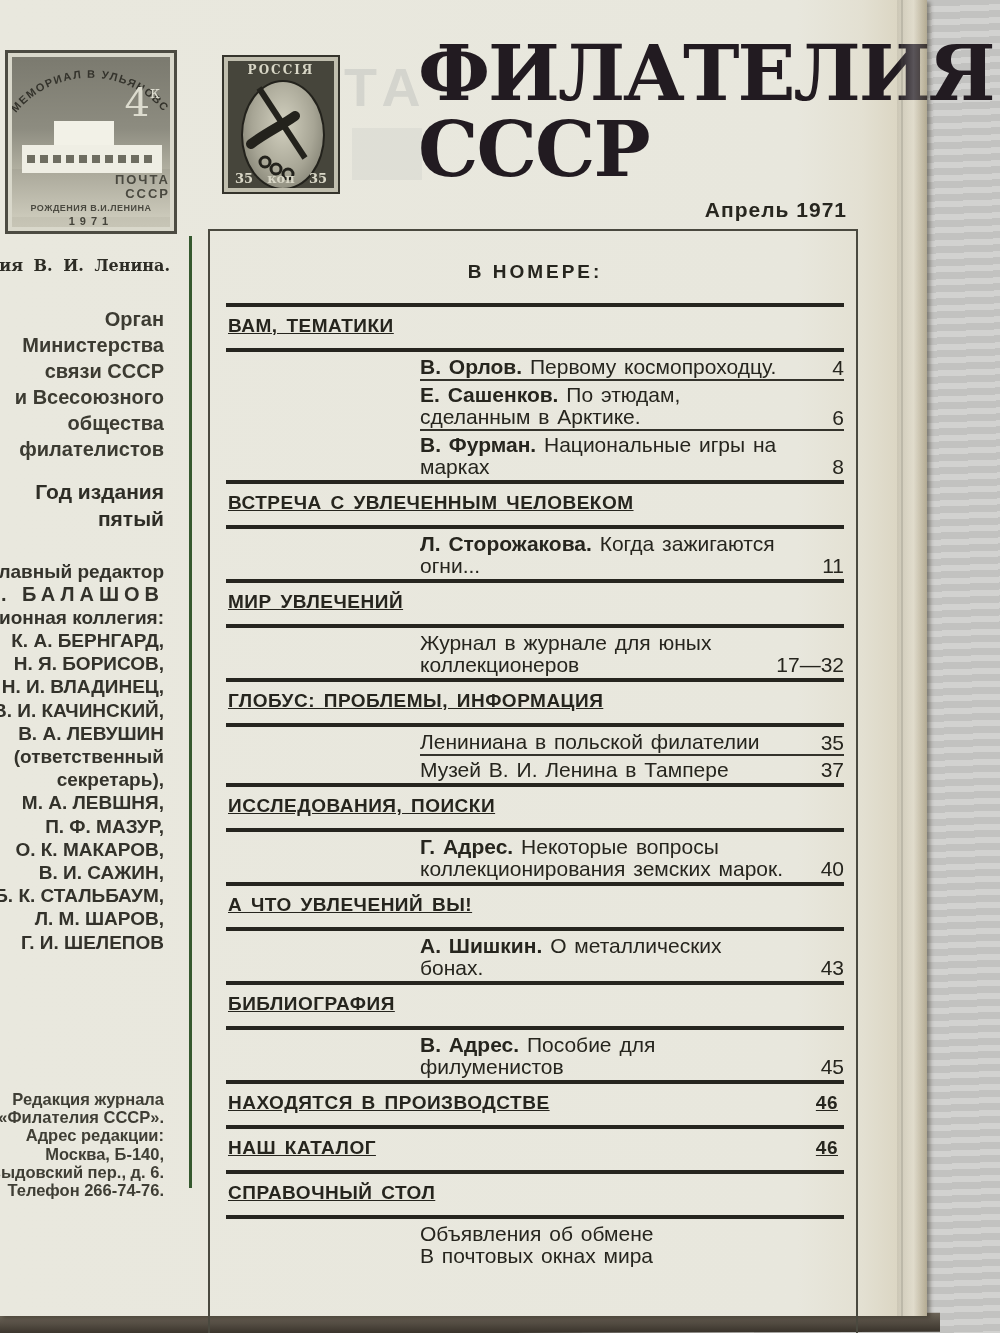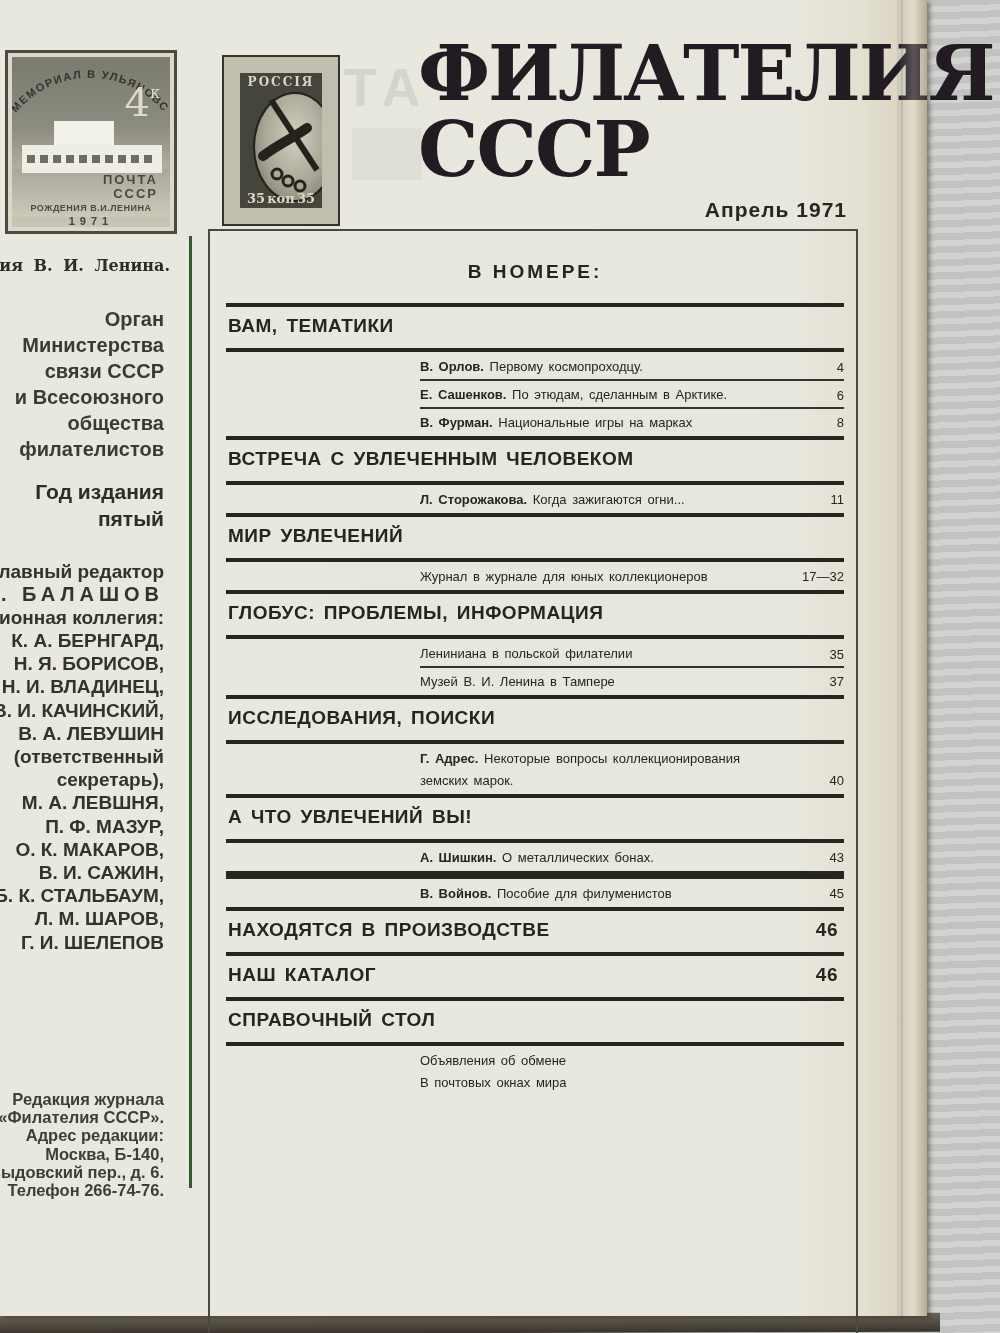--- a/index.html
+++ b/index.html
@@ -32,29 +32,29 @@
     font-family:"DejaVu Serif",serif;}
   .s1-denom .v{font-size:40px;font-weight:400;}
   .s1-denom .u{font-size:16px;vertical-align:18px;}
   .s1-ground{position:absolute;left:0;top:112px;width:100%;height:48px;
     background:linear-gradient(#a9a799,#cbc9ba);}
   .s1-block{position:absolute;left:42px;top:64px;width:60px;height:26px;background:#f2f1e7;
     box-shadow:0 1px 0 #8f8e81;}
   .s1-slab{position:absolute;left:10px;top:88px;width:140px;height:28px;background:#efeee4;}
   .s1-slab::after{content:"";position:absolute;left:5px;right:5px;top:10px;height:8px;
     background:repeating-linear-gradient(90deg,#6e6d61 0 8px,rgba(0,0,0,0) 8px 13px);}
-  .s1-post{position:absolute;right:12px;top:116px;text-align:right;
+  .s1-post{position:absolute;right:0;top:116px;text-align:right;
     font:700 13px "Liberation Sans",sans-serif;color:#4a4940;line-height:14px;letter-spacing:2px;}
   .s1-capt{position:absolute;left:0;top:146px;width:100%;text-align:center;
     font:700 9px "Liberation Sans",sans-serif;color:#4a4940;letter-spacing:.5px;}
   .s1-year{position:absolute;left:0;top:158px;width:100%;text-align:center;
     font:700 11px "Liberation Sans",sans-serif;color:#45443b;letter-spacing:5px;}
   
-  .stamp2{position:absolute;left:222px;top:55px;width:118px;height:171px;
-    border:2px solid #35342c;background:#c0beae;padding:16px;box-sizing:border-box;}
+  .stamp2{position:absolute;left:222px;top:55px;width:118px;height:139px;
+    border:2px solid #35342c;background:#c0beae;padding:4px;box-sizing:border-box;}
   .s2-panel{position:relative;width:100%;height:100%;background:#46453b;overflow:hidden;}
   .s2-country{position:absolute;left:0;top:2px;width:100%;text-align:center;
     font:700 12px "DejaVu Serif",serif;color:#d8d6c6;letter-spacing:2px;}
   .s2-oval{position:absolute;left:13px;top:19px;width:80px;height:106px;border-radius:50%;
     border:2px solid #23221c;
     background:radial-gradient(ellipse at 50% 40%,#d2d0bf 0%,#a7a595 55%,#6e6d60 100%);}
   .s2-oval svg{position:absolute;left:0;top:0;}
   .s2-vals{position:absolute;left:0;bottom:2px;width:100%;display:flex;
     justify-content:space-between;align-items:flex-end;padding:0 7px;box-sizing:border-box;
     font:700 13px "DejaVu Serif",serif;color:#d8d6c6;}
@@ -77,25 +77,25 @@
   .editors .spaced{letter-spacing:5px;font-size:20px;}
   .board{line-height:23.2px;}
   .address{top:1090px;font:700 16.5px "Liberation Sans",sans-serif;color:#3f3e35;line-height:18.2px;}
   
   .toc{position:absolute;left:208px;top:229px;width:650px;height:1170px;box-sizing:border-box;
     border:2px solid #4a493f;padding:22px 12px 8px 16px;overflow:hidden;color:#26251e;}
   .toc-header{font:700 19px "Liberation Sans",sans-serif;text-align:center;
     letter-spacing:3px;margin:8px 0 20px;}
   .rule{height:4px;background:#26251f;}
   .sec{font:700 19px "Liberation Sans",sans-serif;letter-spacing:.5px;word-spacing:3px;
-    padding:8px 2px 11px;}
+    padding:8px 2px 11px;text-decoration:underline;}
   .sec.with-page{display:flex;justify-content:space-between;padding-right:6px;text-align:center;}
   .entries{padding:4px 0 2px;}
   .entry{position:relative;margin-left:194px;padding-right:54px;
-    font-size:13px;line-height:22px;word-spacing:2px;}
+    font-size:21px;line-height:22px;word-spacing:2px;}
   .entry .au{font-weight:700;}
   .entry .pg{position:absolute;right:0;bottom:0;font-weight:400;}
   .entry.u{border-bottom:2px solid #34332c;margin-bottom:3px;padding-bottom:1px;}
   .entry.plain{padding-right:0;}
   
   .page-edge{position:absolute;left:897px;top:0;width:30px;height:1316px;
     background:linear-gradient(90deg,rgba(0,0,0,.07),rgba(255,255,255,.25) 55%,rgba(120,110,85,.3) 100%);}
 </style>
 </head>
 <body>
@@ -241,23 +241,24 @@
       </div>
       <div class="rule"></div>
 
       <div class="sec">А ЧТО УВЛЕЧЕНИЙ ВЫ!</div>
       <div class="rule"></div>
       <div class="entries">
         <div class="entry"><span class="au">А. Шишкин.</span> <span class="tx">О металлических бонах.</span><span class="pg">43</span></div>
       </div>
       <div class="rule"></div>
 
-      <div class="rule"></div>
-      <div class="entries">
-        <div class="entry"><span class="au">В. Войнов.</span> <span class="tx">Пособие для филуменистов</span><span class="pg">45</span></div>
+      <div class="sec">БИБЛИОГРАФИЯ</div>
+      <div class="rule"></div>
+      <div class="entries">
+        <div class="entry"><span class="au">В. Адрес.</span> <span class="tx">Пособие для филуменистов</span><span class="pg">45</span></div>
       </div>
       <div class="rule"></div>
 
       <div class="sec with-page">
           <span>НАХОДЯТСЯ В ПРОИЗВОДСТВЕ</span>
           <span class="pg2">46</span>
         </div>
       <div class="rule"></div>
 
       <div class="sec with-page">

